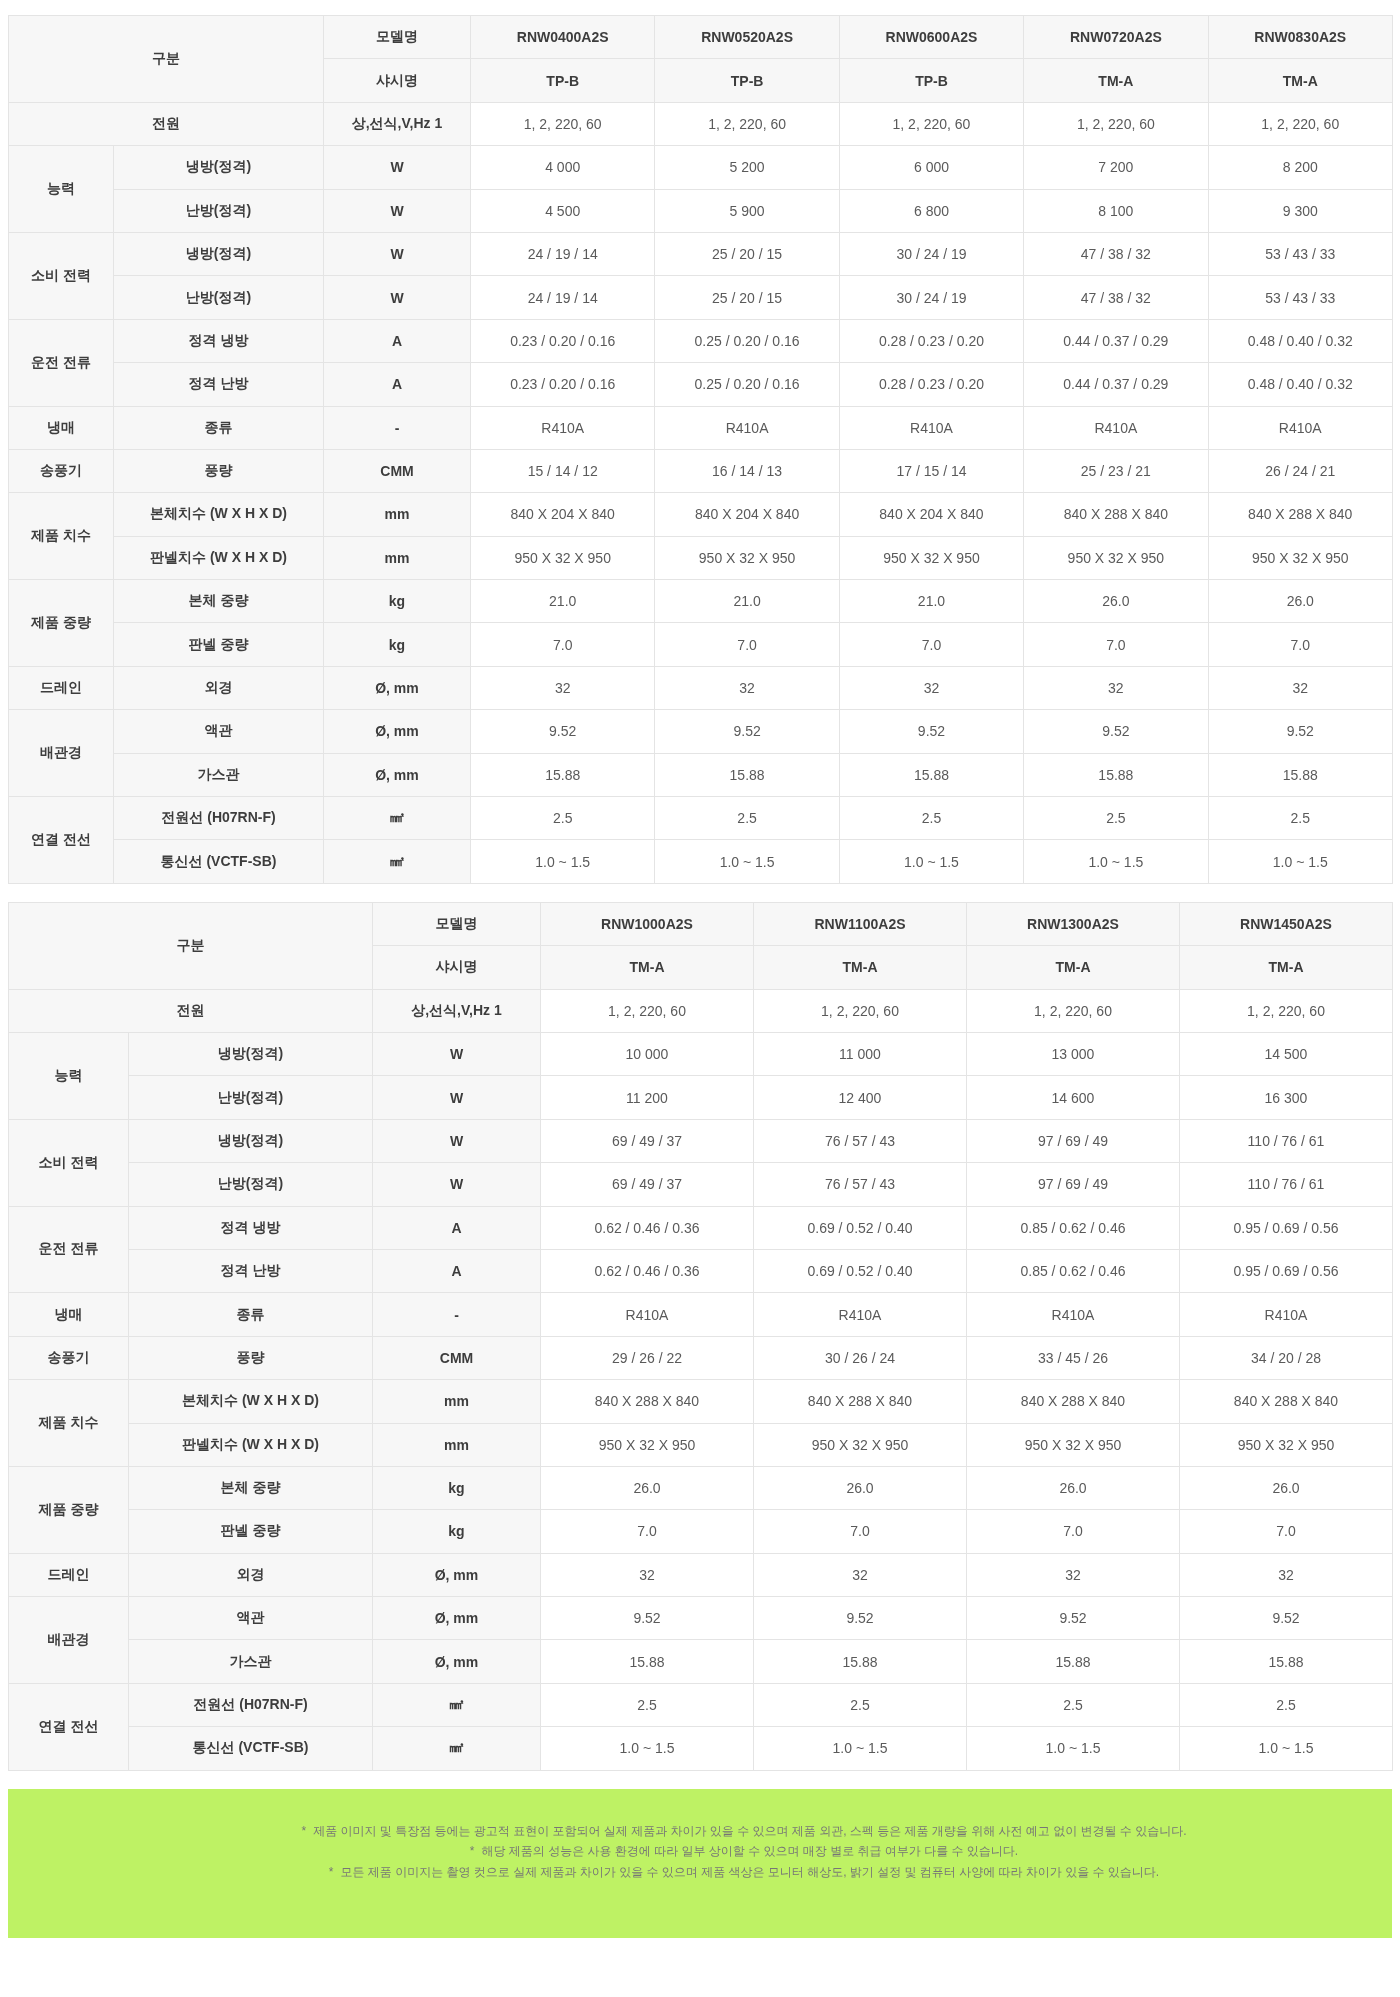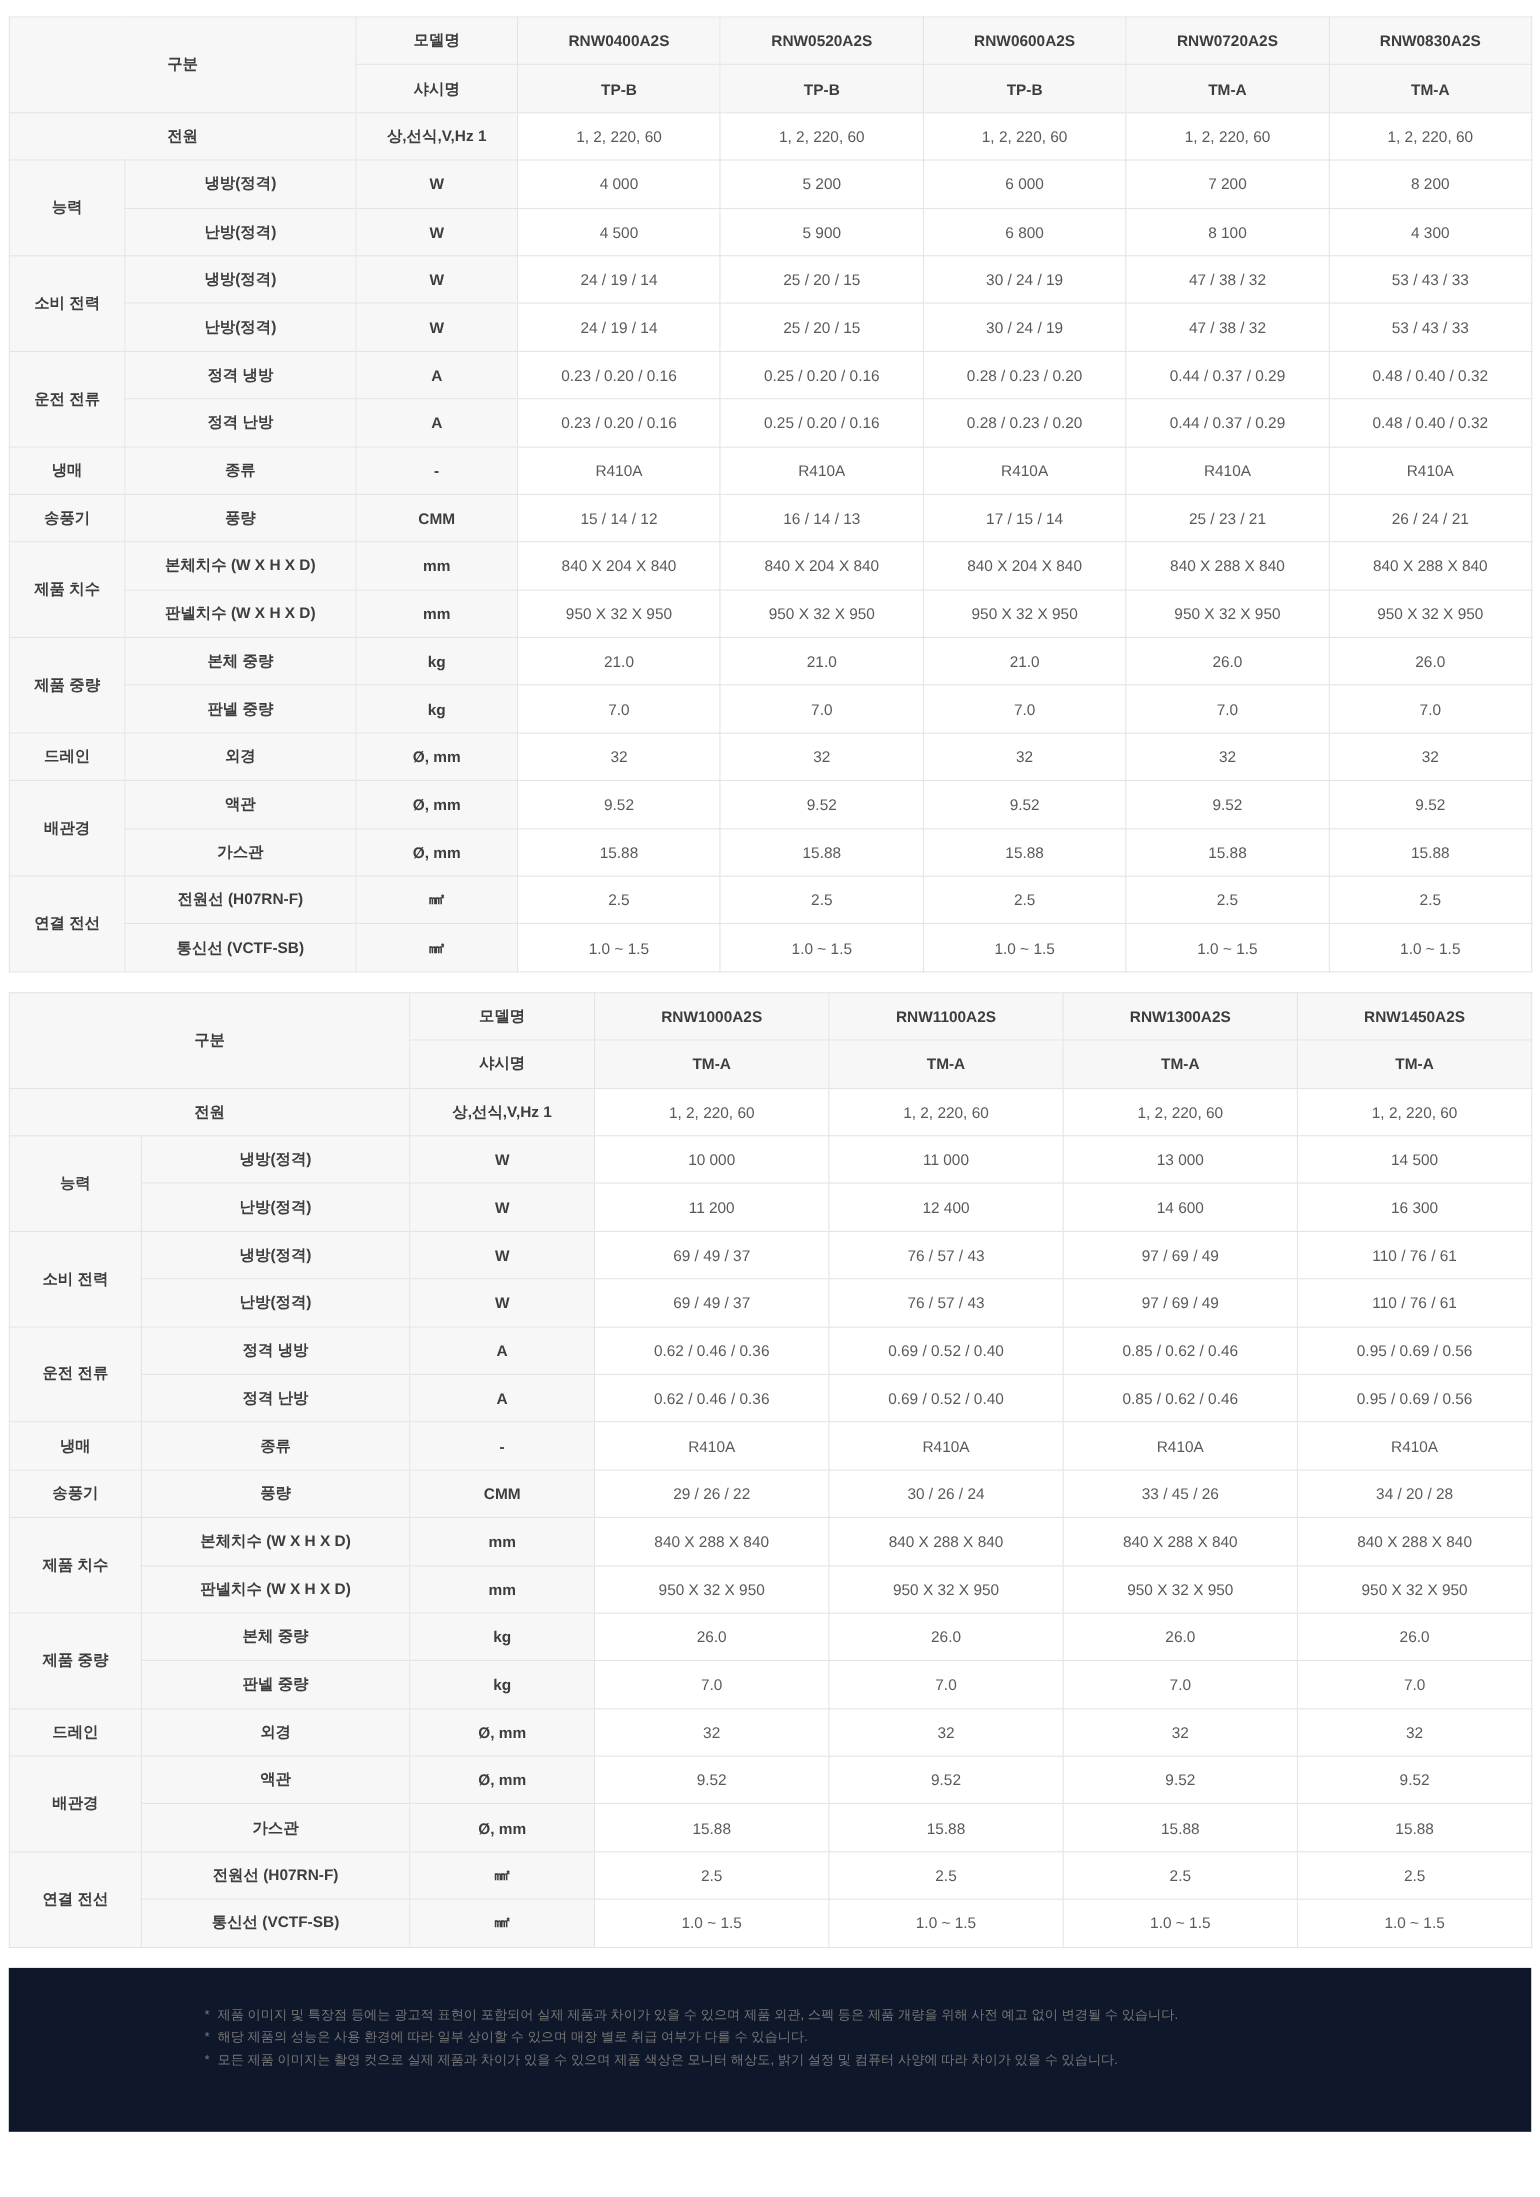--- a/index.html
+++ b/index.html
@@ -16,21 +16,21 @@
     border:1px solid #e4e4e4;height:43.4px;box-sizing:border-box;
     text-align:center;vertical-align:middle;padding:2px 6px;
     font-size:14px;overflow:hidden;white-space:nowrap;
   }
   td.head{background:#f7f7f7;font-weight:bold;color:#3d3d3d;}
   td.value{background:#ffffff;color:#5a5a5a;font-weight:normal;}
   .t1 col.col-a{width:105px}.t1 col.col-b{width:210px}.t1 col.col-c{width:147px}.t1 col.col-m{width:184.4px}
   .t2 col.col-a{width:120px}.t2 col.col-b{width:244px}.t2 col.col-c{width:168px}.t2 col.col-m{width:213px}
   .footnotes{
     width:1384px;height:149px;box-sizing:border-box;
-    background:#0f172a;padding:32px 90px 0 178px;
+    background:#bef264;padding:32px 90px 0 178px;text-align:center;
   }
   .footnotes ul{list-style:none;margin:0;padding:0;}
   .footnotes li{
     font-size:12px;color:#767676;line-height:20.6px;
     white-space:nowrap;overflow:hidden;
   }
   .footnotes .star{margin-right:7px;color:#767676;}
 </style>
 </head>
 <body>
@@ -83,21 +83,21 @@
         <td class="cell value">7 200</td>
         <td class="cell value">8 200</td>
       </tr>
       <tr>
         <td class="cell head label">난방(정격)</td>
         <td class="cell head unit">W</td>
         <td class="cell value">4 500</td>
         <td class="cell value">5 900</td>
         <td class="cell value">6 800</td>
         <td class="cell value">8 100</td>
-        <td class="cell value">4 300</td>
+        <td class="cell value">9 300</td>
       </tr>
       <tr>
         <td class="cell head group" rowspan="2">소비 전력</td>
         <td class="cell head label">냉방(정격)</td>
         <td class="cell head unit">W</td>
         <td class="cell value">24 / 19 / 14</td>
         <td class="cell value">25 / 20 / 15</td>
         <td class="cell value">30 / 24 / 19</td>
         <td class="cell value">47 / 38 / 32</td>
         <td class="cell value">53 / 43 / 33</td>

